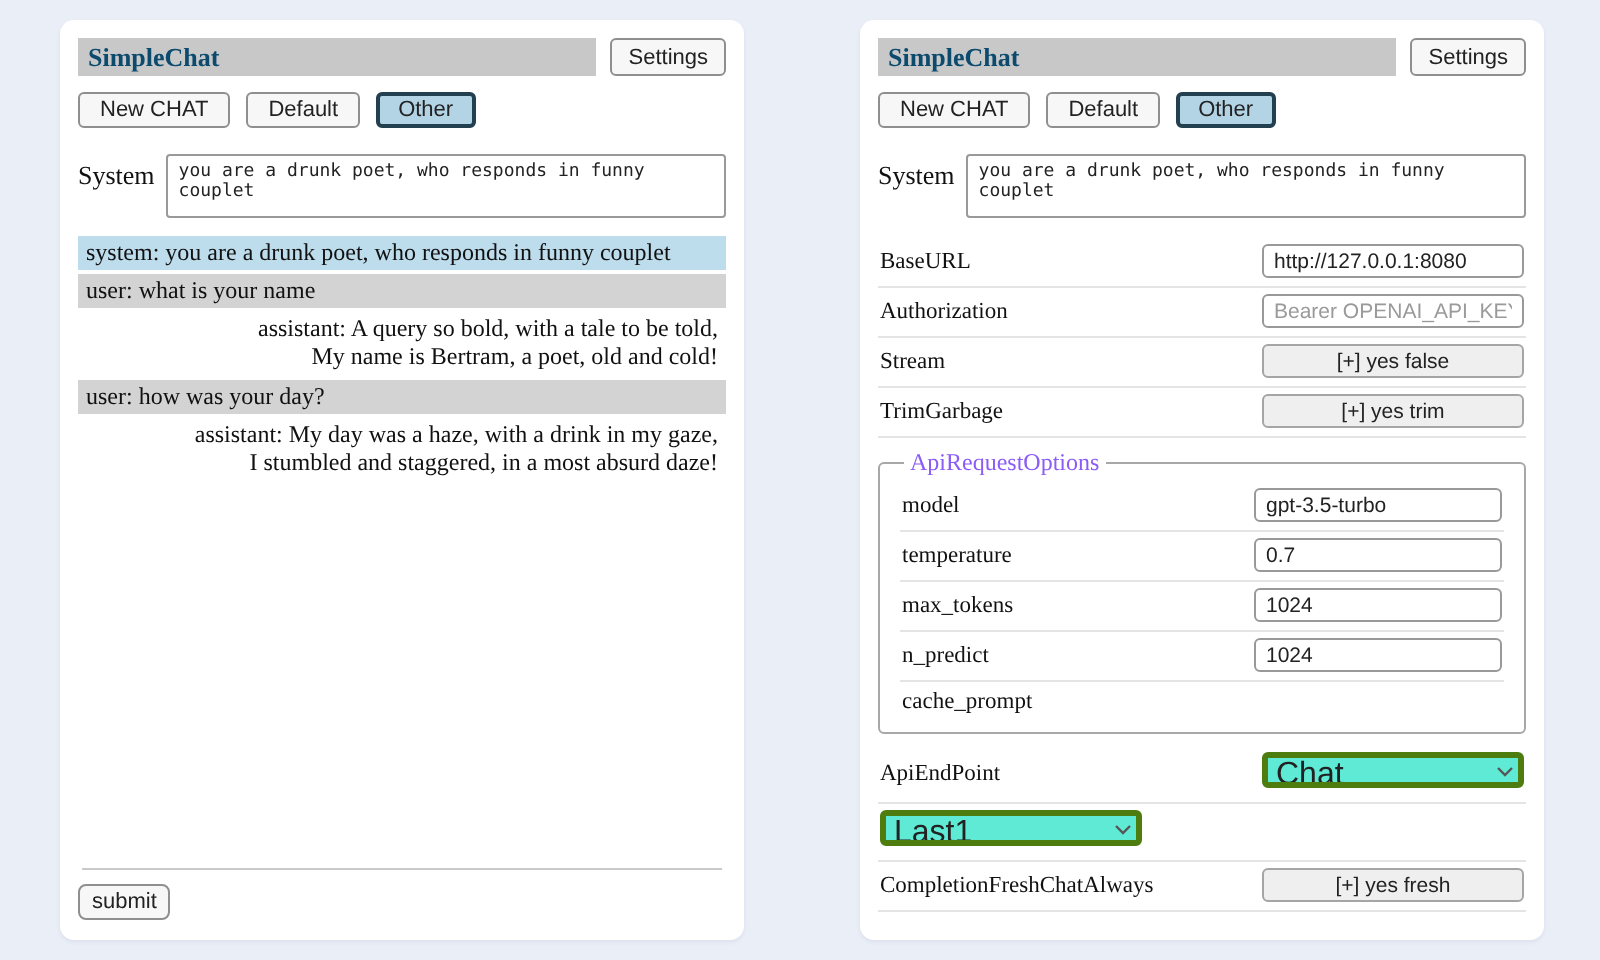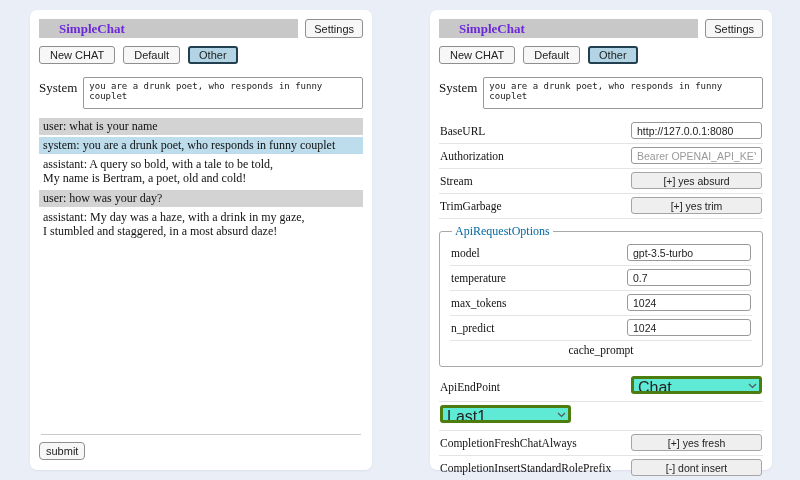--- a/index.html
+++ b/index.html
@@ -21,22 +21,22 @@
     flex-direction: column;
     box-shadow: 0 1px 2px rgba(60,70,110,0.08);
   }
   
   .hdr { display: flex; align-items: stretch; gap: 7px; margin-top: 2px; }
   .titlebar {
     flex: 1;
     background: #c8c8c8;
     font-weight: bold;
     font-size: 13px;
-    padding: 2px 5px 1px 20px;
-    color: #6d28d9;
+    padding: 2px 5px 1px 5px;
+    color: #0c4a6e;
   }
   .btn {
     font-family: "Liberation Sans", sans-serif;
     font-size: 11px;
     background: #f7f7f7;
     border: 1px solid #8f8f8f;
     border-radius: 3px;
     padding: 2px 8px;
     color: #222;
     cursor: pointer;
@@ -68,21 +68,21 @@
   .msg {
     font-size: 12px;
     line-height: 1.18;
     padding: 1px 4px 2px 4px;
     margin-bottom: 2px;
     white-space: pre-line;
     color: #111;
   }
   .msg.role-system { background: #bddcec; }
   .msg.role-user { background: #d3d3d3; }
-  .msg.role-assistant { background: transparent; }
+  .msg.role-assistant { background: transparent; text-align: right; }
   
   .footer { margin-top: auto; }
   .footer hr { border: none; border-top: 1px solid #c9c9c9; margin: 0 2px 7px 2px; }
   .qrow { display: flex; gap: 7px; align-items: stretch; }
   .qinput {
     flex: 1;
     border: 1px solid #999;
     border-radius: 3px;
     font-family: "DejaVu Sans Mono", monospace;
     font-size: 10px;
@@ -133,24 +133,24 @@
   fieldset.aro {
     border: 1px solid #a8a8a8;
     border-radius: 3px;
     margin: 5px 0 6px 0;
     padding: 2px 10px 4px 10px;
   }
   fieldset.aro legend {
     font-size: 12px;
     padding: 0 3px;
     margin-left: 2px;
-    color: #0369a1;
+    color: #8b5cf6;
   }
   fieldset.aro .ctrl { width: 124px; }
-  fieldset.aro .srow:last-child { border-bottom: none; flex-direction: column; }
+  fieldset.aro .srow:last-child { border-bottom: none; }
   .selwrap { position: relative; width: 100%; }
   .selwrap select {
     width: 100%;
     height: 18px;
     border: 3px solid #4d7c0f;
     border-radius: 3px;
     background: #5eead4;
     font-family: "Liberation Sans", sans-serif;
     font-size: 16px;
     padding: 0 16px 0 4px;
@@ -180,22 +180,22 @@
     <button class="btn session-btn">Default</button>
     <button class="btn session-btn selected">Other</button>
   </div>
 
   <div class="sysrow">
     <span class="syslabel">System</span>
     <textarea class="systext" spellcheck="false" style="">you are a drunk poet, who responds in funny couplet</textarea>
   </div>
 
   <div class="chat">
+    <div class="msg role-system">system: you are a drunk poet, who responds in funny couplet</div>
     <div class="msg role-user">user: what is your name</div>
-    <div class="msg role-system">system: you are a drunk poet, who responds in funny couplet</div>
     <div class="msg role-assistant">assistant: A query so bold, with a tale to be told,
 My name is Bertram, a poet, old and cold!</div>
     <div class="msg role-user">user: how was your day?</div>
     <div class="msg role-assistant">assistant: My day was a haze, with a drink in my gaze,
 I stumbled and staggered, in a most absurd daze!</div>
   </div>
 
   <div class="footer">
     <hr>
     <div class="qrow">
@@ -233,21 +233,21 @@
     <div class="srow">
       <span class="slabel">Authorization</span>
       <span class="ctrl">
           <input class="tinput" placeholder="Bearer OPENAI_API_KEY" style="">
         </span>
     </div>
 
     <div class="srow">
       <span class="slabel">Stream</span>
       <span class="ctrl">
-          <button class="toggle-btn">[+] yes absurd</button>
+          <button class="toggle-btn">[+] yes false</button>
         </span>
     </div>
 
     <div class="srow">
       <span class="slabel">TrimGarbage</span>
       <span class="ctrl">
           <button class="toggle-btn">[+] yes trim</button>
         </span>
     </div>
 
@@ -314,22 +314,16 @@
       </span>
     </div>
 
     <div class="srow">
       <span class="slabel">CompletionFreshChatAlways</span>
       <span class="ctrl">
           <button class="toggle-btn">[+] yes fresh</button>
         </span>
     </div>
 
-    <div class="srow">
-      <span class="slabel">CompletionInsertStandardRolePrefix</span>
-      <span class="ctrl">
-          <button class="toggle-btn">[-] dont insert</button>
-        </span>
-    </div>
 
   </div>
 
 </div>
 
 </body></html>

